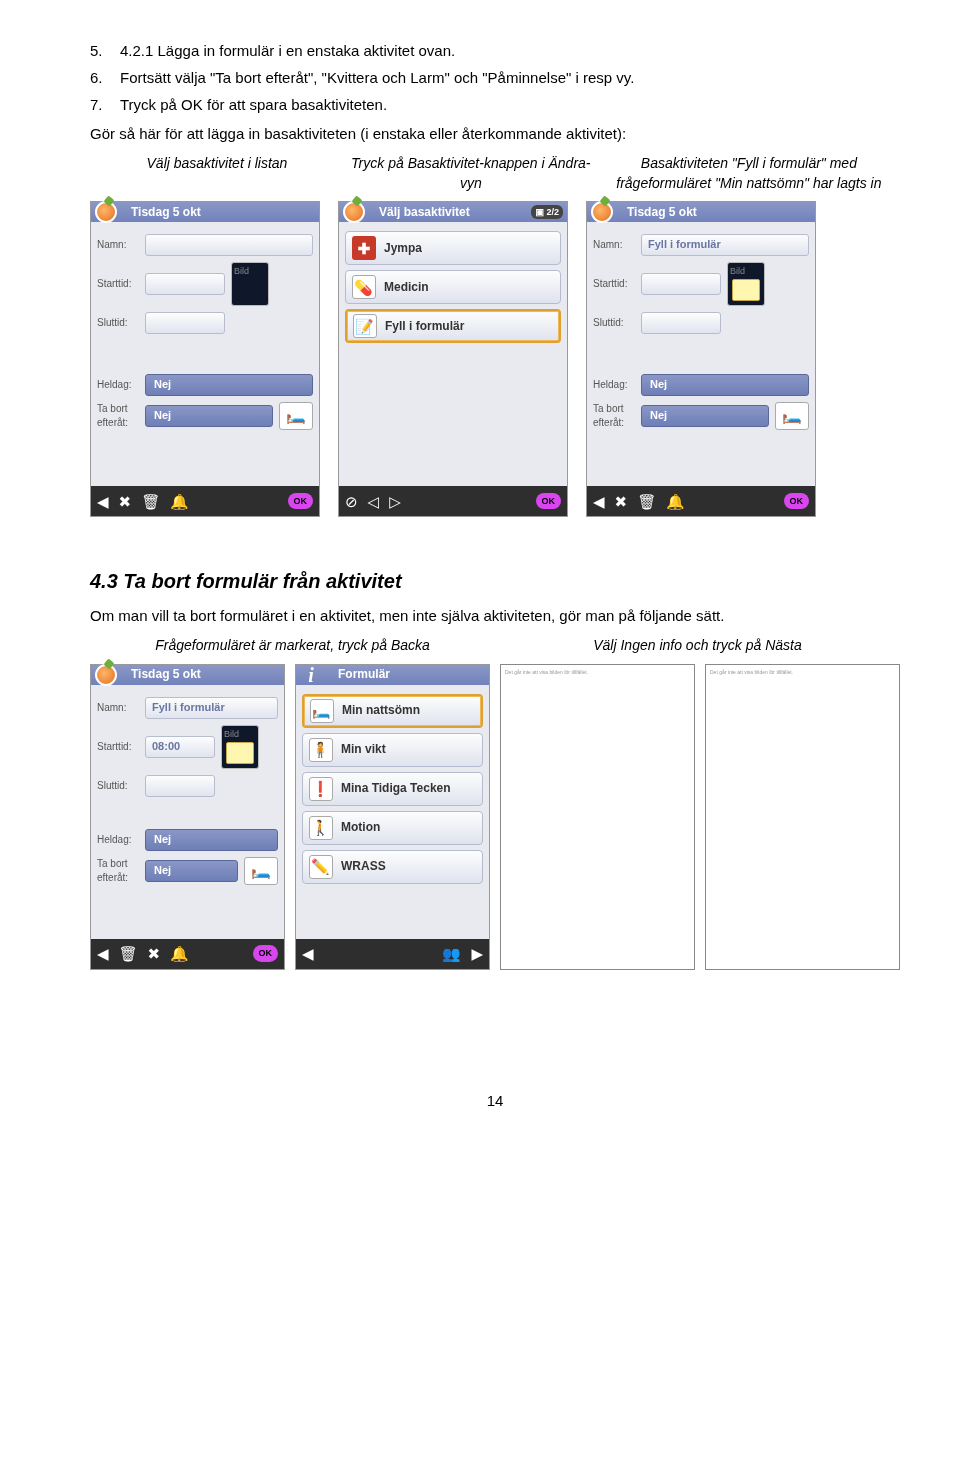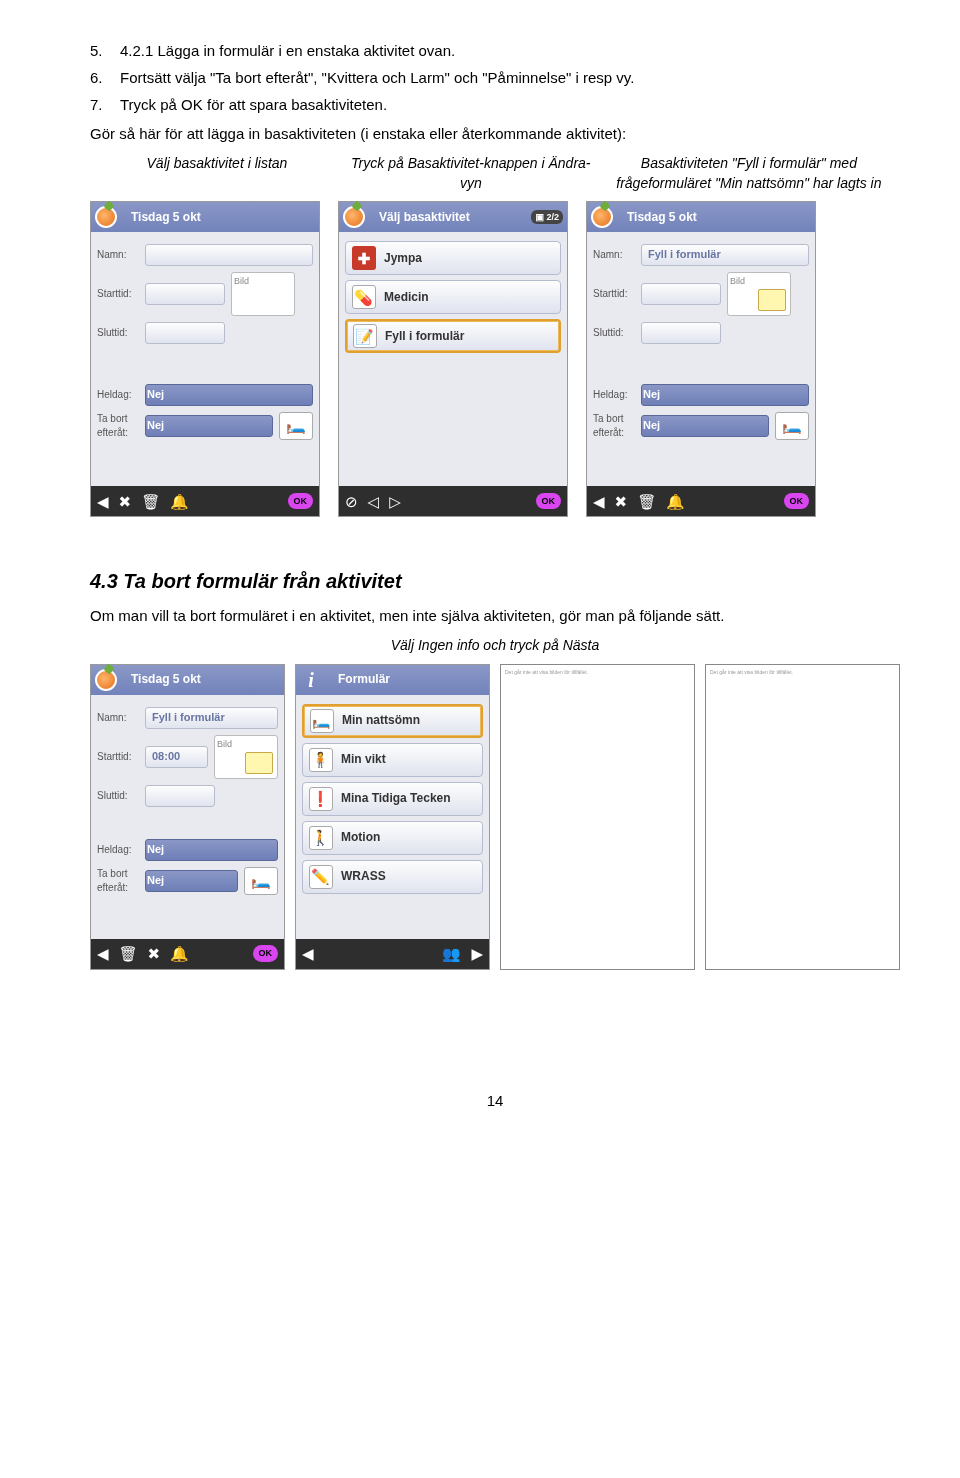--- a/index.html
+++ b/index.html
@@ -25,52 +25,52 @@
   .shotrow.four { gap: 10px; }
 
   
   .phone {
     width: 230px; height: 316px; background: #fff;
     border: 1px solid #999; position: relative; font-size: 11px; color: #333;
     display: flex; flex-direction: column;
   }
   .phone .topbar {
     background: linear-gradient(#8a97c6,#7283bb);
-    color: #fff; height: 30px; display: flex; align-items: center;
+    color: #fff; height: 20px; display: flex; align-items: center;
     padding: 0 4px; font-weight: bold; font-size: 12px;
   }
   .phone .topbar .date { margin-left: 10px; }
   .phone .topbar .pill { margin-left: auto; background:#444; color:#fff; font-size:9px; padding:1px 4px; border-radius:6px; }
   .phone .fruit {
     width: 22px; height: 22px; border-radius: 50%;
     background: radial-gradient(circle at 40% 40%, #ffb56b, #e46f1a);
     border: 2px solid #fff; position: relative; margin-right: 4px;
   }
   .phone .fruit::after { content:""; position:absolute; top:-6px; right:2px; width:8px; height:8px; background:#6fae3d; border-radius:2px; transform:rotate(40deg); }
   .phone .iicon { width:22px; font-size:20px; font-style:italic; font-family:Georgia,serif; color:#fff; text-align:center; margin-right:6px; }
   .phone .body { flex:1; background:#e9eaef; padding:6px 6px; }
   .phone .field { display:flex; align-items:center; margin:6px 0; font-size:10px; color:#555; }
   .phone .field .lbl { width:48px; }
   .phone .field .inpbox {
     flex:1; height:22px; background:linear-gradient(#fdfdfd,#e0e4ef);
     border:1px solid #b8bdce; border-radius:3px; display:flex; align-items:center;
     padding:0 6px; font-weight:bold; color:#6976a3; font-size:11px;
   }
   .phone .field .bildbox {
-    width:64px; height:44px; background:#ffffff; border:1px solid #bbb; border-radius:3px;
+    width:38px; height:44px; background:#0f172a; border:1px solid #bbb; border-radius:3px;
     margin-left:6px; font-size:9px; color:#888; padding:2px; position:relative;
   }
   .phone .field .bildbox .note {
     position:absolute; bottom:4px; right:4px; width:28px; height:22px; background:#fff6b0;
     border:1px solid #c9a84a; border-radius:2px;
   }
   .phone .nejbtn {
     background:linear-gradient(#8a97c6,#6e7fb7); color:#fff; font-weight:bold;
     border:1px solid #5a6899; border-radius:3px; height:22px; flex:1;
-    display:flex; align-items:center; padding:0 1px; font-size:11px;
+    display:flex; align-items:center; padding:0 8px; font-size:11px;
   }
   .phone .bedicon {
     width:34px; height:28px; border:1px solid #aaa; border-radius:3px; background:#fff;
     display:flex; align-items:center; justify-content:center; font-size:16px; margin-left:6px;
   }
   .phone .bottombar {
     height:30px; background:#2e2e2e; display:flex; align-items:center; justify-content:space-between;
     padding:0 6px; color:#fff;
   }
   .phone .bottombar .biconset { display:flex; gap:10px; align-items:center; }
@@ -245,20 +245,21 @@
       <span class="okbtn">OK</span>
     </div>
   </div>
 
 </div>
 
 <h2 class="sec">4.3 Ta bort formulär från aktivitet</h2>
 <div class="para">Om man vill ta bort formuläret i en aktivitet, men inte själva aktiviteten, gör man på följande sätt.</div>
 
 <div class="caprow">
+  <div class="capcell">Frågeformuläret är markerat, tryck på Backa</div>
   <div class="capcell">Välj Ingen info och tryck på Nästa</div>
 </div>
 
 <div class="shotrow four">
 
   <div class="phone">
     <div class="topbar">
       <span class="fruit"></span>
       <span class="date">Tisdag 5 okt</span>
     </div>

